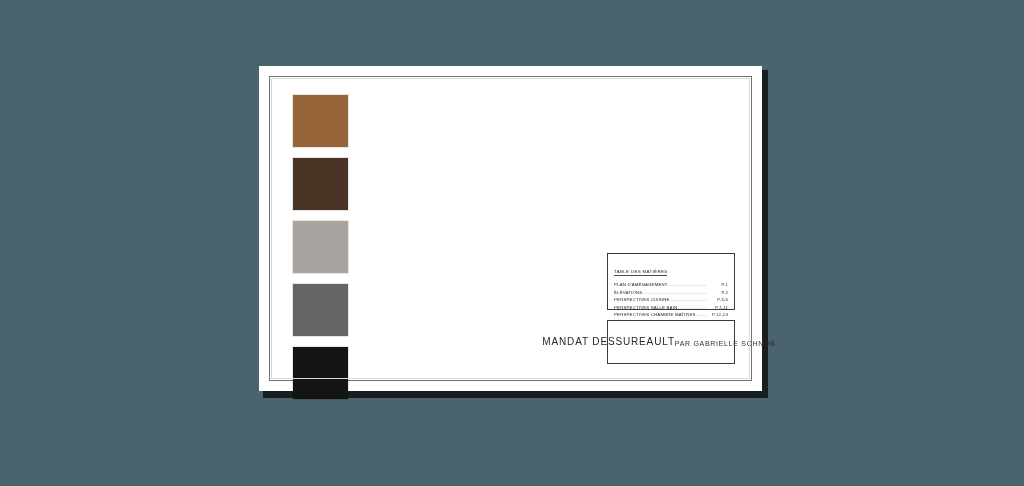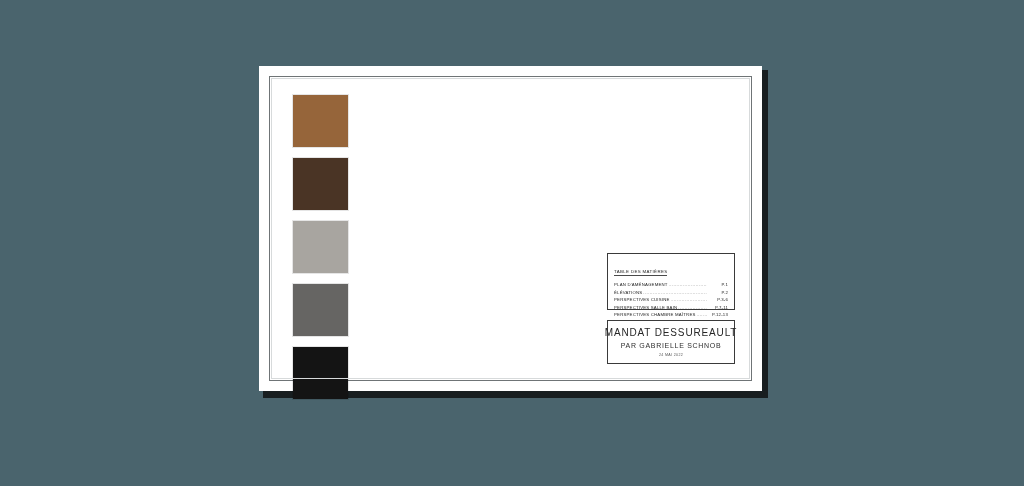--- a/index.html
+++ b/index.html
@@ -139,21 +139,21 @@
   
   #title-block {
     position: absolute;
     left: 337px;
     top: 243px;
     width: 128px;
     height: 44px;
     border: 1px solid #3a3a3a;
     background: #ffffff;
     display: flex;
-    flex-direction: column;
+    flex-direction: row;
     align-items: center;
     justify-content: center;
   }
 
   #mandate-title {
     font-size: 10px;
     letter-spacing: 0.85px;
     color: #262626;
     line-height: 12px;
     white-space: nowrap;

